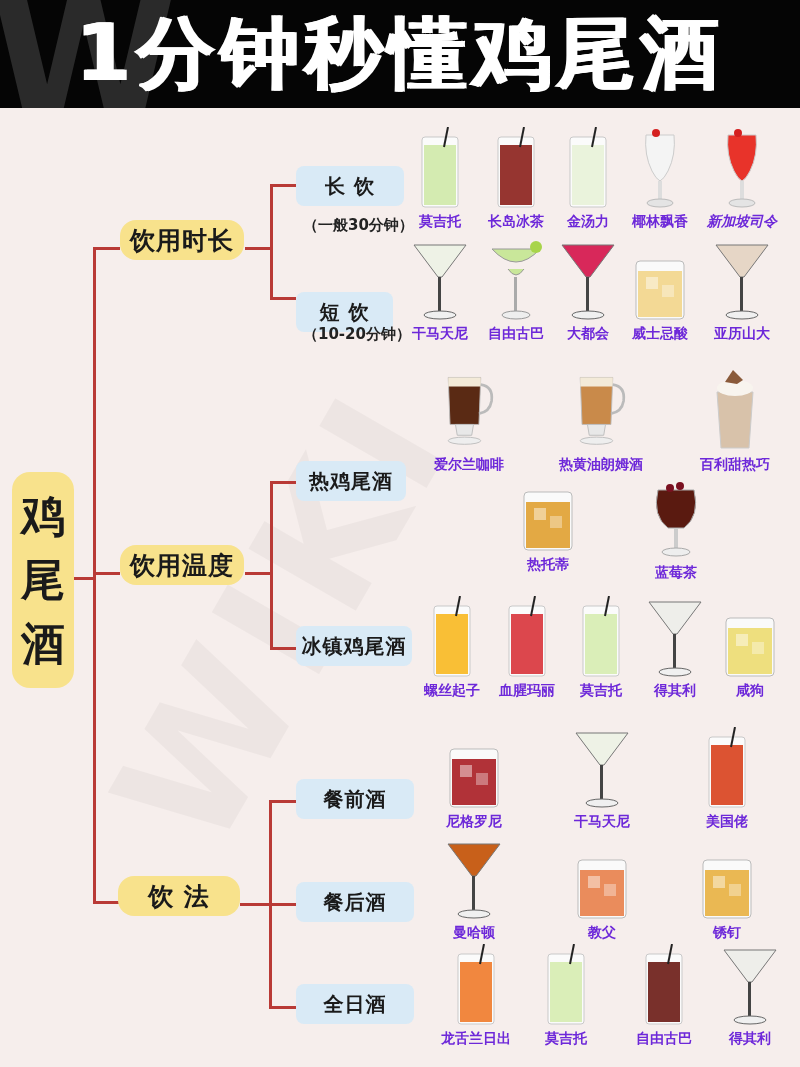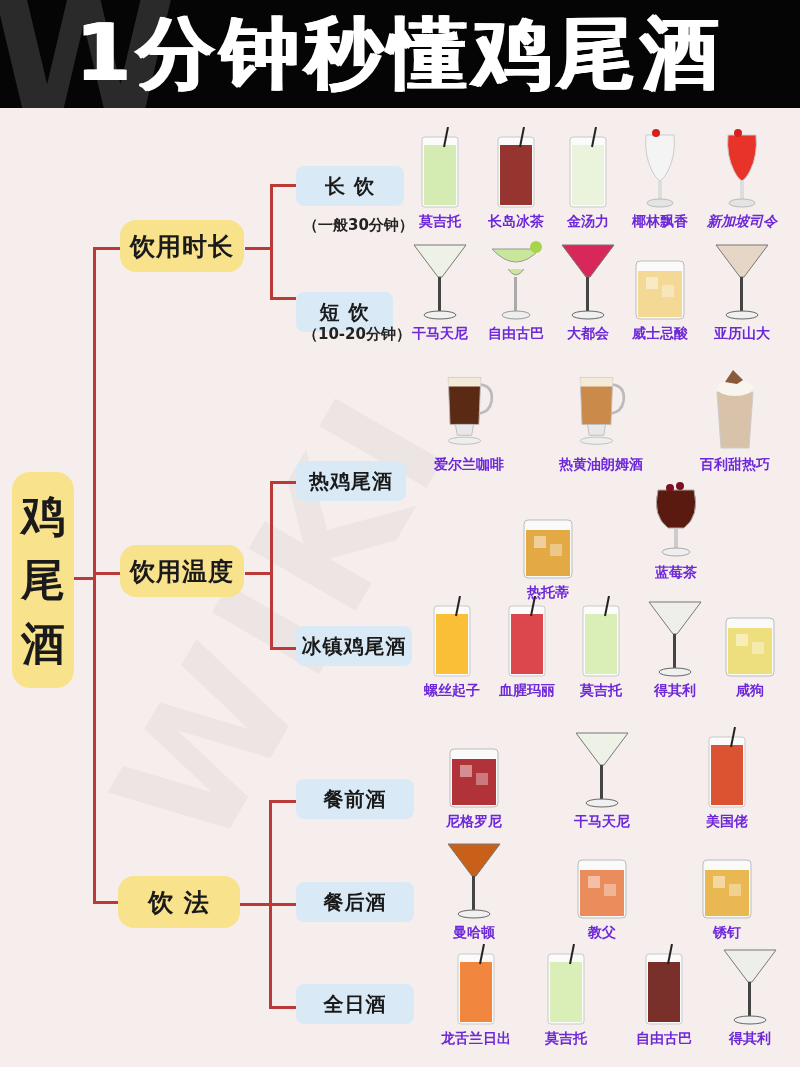--- a/index.html
+++ b/index.html
@@ -4,21 +4,21 @@
 <style>
   * { box-sizing: border-box; margin: 0; padding: 0; }
   html, body { width: 800px; height: 1067px; overflow: hidden; }
   body { background: #f6eeec; font-family: "DejaVu Sans", "Liberation Sans", sans-serif; position: relative; color: #1a1a1a; }
   .header { position: absolute; left: 0; top: 0; width: 800px; height: 108px; background: #050505; display: flex; align-items: center; justify-content: center; overflow: hidden; }
   .header .wm { position: absolute; color: #2a2a2a; font-size: 170px; font-weight: bold; left: -10px; top: -40px; letter-spacing: -20px; }
   .title { position: relative; color: #ffffff; font-size: 78px; font-weight: 900; letter-spacing: 6px; font-family: "DejaVu Sans", sans-serif; text-shadow: 2px 0 0 #fff, -1px 0 0 #fff; }
   .watermark { position: absolute; left: 40px; top: 520px; font-size: 170px; font-weight: bold; color: rgba(0,0,0,0.035); transform: rotate(-60deg); letter-spacing: 10px; pointer-events: none; }
   .line { position: absolute; background: #b93a36; }
   .root { position: absolute; left: 12px; top: 472px; width: 62px; height: 216px; background: #f8e28c; border-radius: 18px; display: flex; flex-direction: column; align-items: center; justify-content: center; font-size: 44px; font-weight: 900; line-height: 64px; }
-  .cat { position: absolute; background: #f8e28c; border-radius: 16px; font-size: 25px; font-weight: 900; display: flex; align-items: center; justify-content: center; width: 124px; height: 52px; letter-spacing: 1px; }
+  .cat { position: absolute; background: #f8e28c; border-radius: 16px; font-size: 25px; font-weight: 900; display: flex; align-items: center; justify-content: center; width: 124px; height: 40px; letter-spacing: 1px; }
   .sub { position: absolute; background: #d9eaf6; border-radius: 8px; font-size: 20px; font-weight: 900; display: flex; align-items: center; justify-content: center; height: 40px; width: 116px; letter-spacing: 1px; }
   .note { position: absolute; font-size: 15px; font-weight: bold; color: #222; }
   .drink { position: absolute; width: 90px; display: flex; flex-direction: column; align-items: center; }
   .drink .glass { width: 56px; height: 84px; display: flex; align-items: flex-end; justify-content: center; }
   .drink .name { font-size: 14px; font-weight: bold; margin-top: 4px; white-space: nowrap; color: #6d28d9; }
   svg { display: block; }
 </style>
 </head>
 <body>
 
@@ -208,21 +208,21 @@
     <div class="drink" style="left: 690px; top: 368px;">
       <div class="glass">
         <svg width="56" height="84" viewBox="0 0 56 84">
           <path d="M10 24 L46 24 L42 80 L14 80 Z" fill="#d8c2aa" stroke="#ccc"></path>
           <ellipse cx="28" cy="20" rx="18" ry="8" fill="#f8f4ee"></ellipse>
           <path d="M18 14 L26 2 L36 12 L30 16 Z" fill="#8a5a3a"></path>
         </svg>
       </div>
       <div class="name">百利甜热巧</div>
     </div>
-    <div class="drink" style="left: 503px; top: 496px;">
+    <div class="drink" style="left: 503px; top: 468px;">
       <div class="glass">
         <svg width="56" height="66" viewBox="0 0 56 66">
           <rect x="4" y="6" width="48" height="58" rx="4" fill="#fafafa" stroke="#bbb"></rect>
           <rect x="6" y="16" width="44" height="46" fill="#e0a030" opacity="0.9"></rect>
           <rect x="14" y="22" width="12" height="12" fill="#fff" opacity="0.45"></rect>
           <rect x="30" y="30" width="12" height="12" fill="#fff" opacity="0.35"></rect>
         </svg>
       </div>
       <div class="name">热托蒂</div>
     </div>

